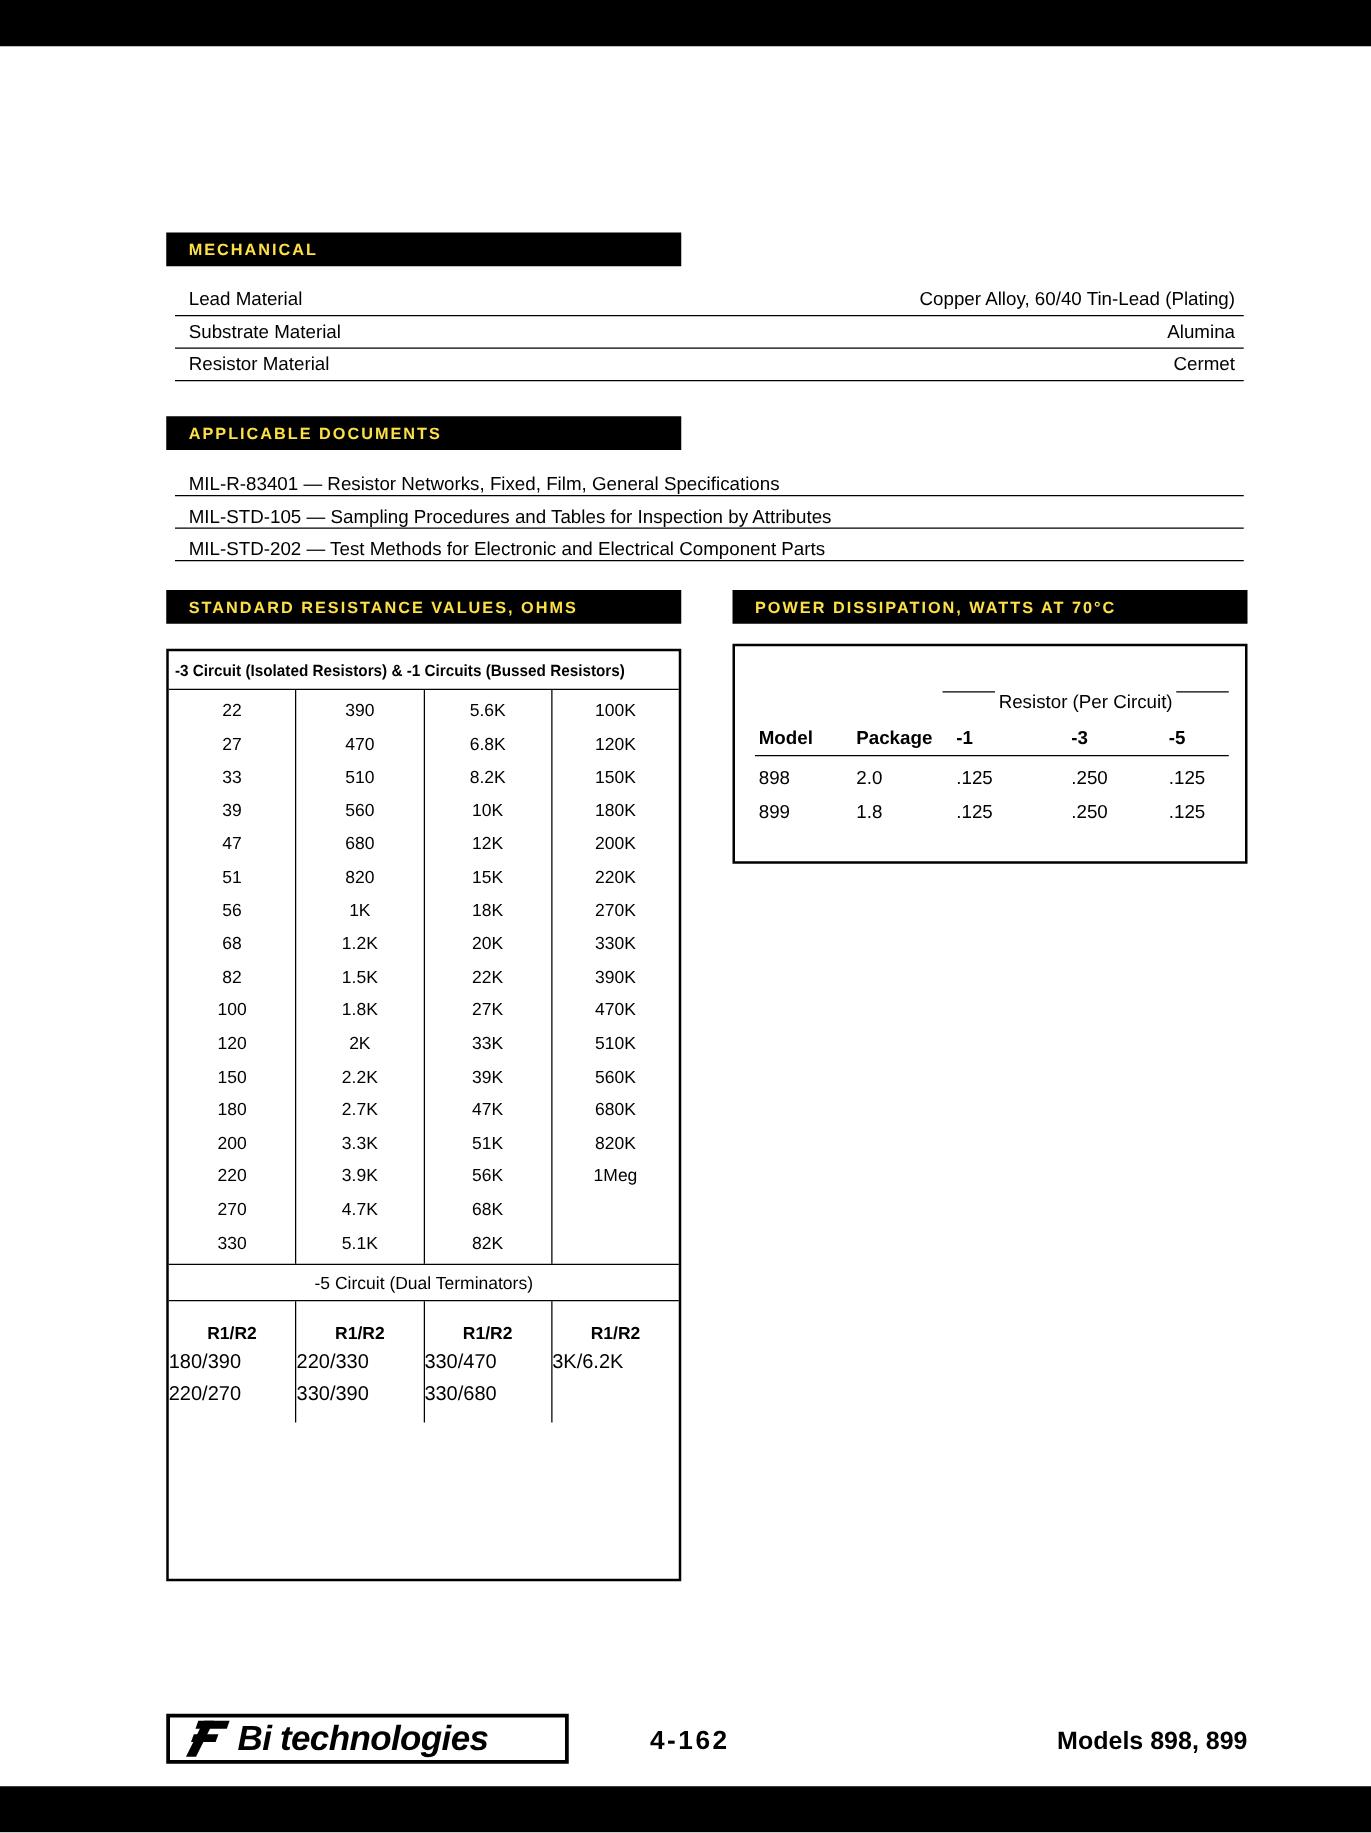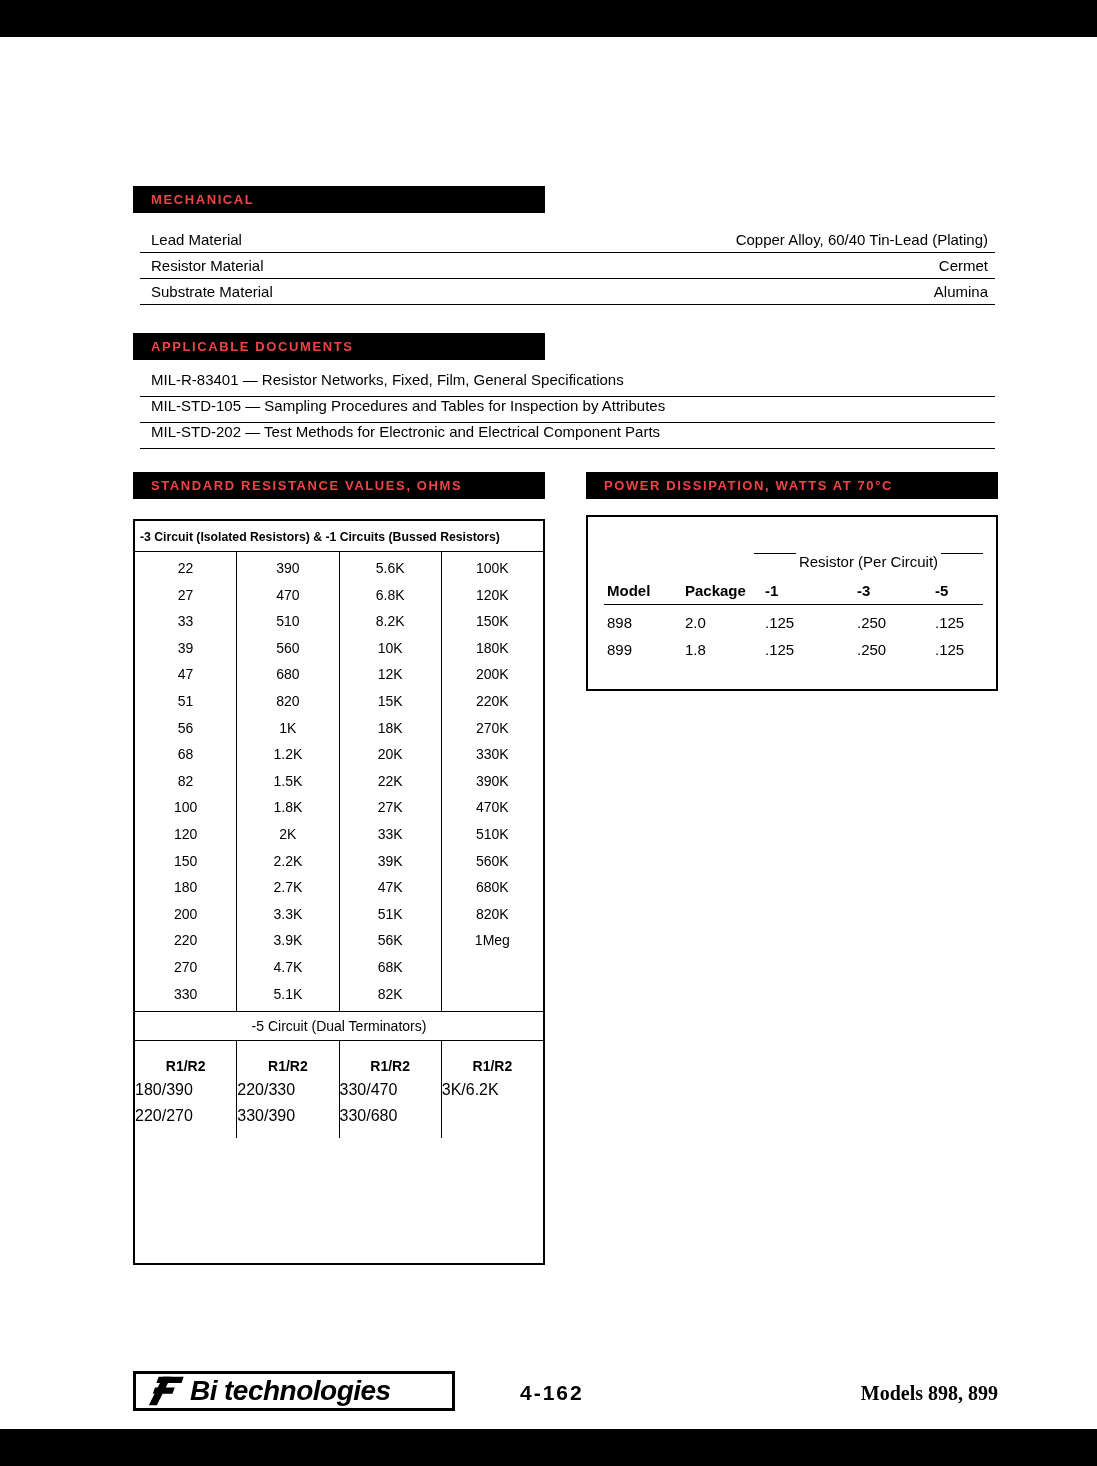--- a/index.html
+++ b/index.html
@@ -5,36 +5,36 @@
 <style>
   * { margin:0; padding:0; box-sizing:border-box; }
   html,body { background:#d9d9d9; }
   body { font-family:"Liberation Sans", sans-serif; color:#000; }
   .page { position:relative; width:1097px; height:1466px; background:#ffffff; overflow:hidden; margin:0 auto; }
 
   .bar { position:absolute; left:0; width:100%; background:#000; }
   .bar.top { top:0; height:37px; }
   .bar.bottom { top:1429px; height:37px; }
 
-  .sec-bar { position:absolute; width:412px; height:27px; background:#000; color:#ef4444;
+  .sec-bar { position:absolute; width:412px; height:27px; background:#000; color:#fde047;
              font-weight:bold; font-size:13px; letter-spacing:1.6px;
              display:flex; align-items:center; padding-left:18px; }
   .mech-bar { left:133px; top:186px; }
   .docs-bar { left:133px; top:333px; }
   .res-bar  { left:133px; top:472px; }
   .pow-bar  { left:586px; top:472px; }
 
   .mech-rows { position:absolute; left:140px; top:227px; width:855px; }
   .spec-row  { height:26px; border-bottom:1.5px solid #000; display:flex;
                justify-content:space-between; align-items:center;
                padding:0 7px 0 11px; font-size:15px; }
 
   .doc-rows { position:absolute; left:140px; top:371px; width:855px; }
   .doc-row  { height:26px; border-bottom:1.5px solid #000; display:flex;
-              align-items:flex-start; padding-left:11px; font-size:15px; }
+              align-items:flex-end; padding-left:11px; font-size:15px; }
 
   .res-table { position:absolute; left:133px; top:519px; width:412px; height:746px;
                border:2px solid #000; background:#fff; }
   .res-header { height:31px; border-bottom:1.5px solid #000; display:flex;
                 align-items:center; padding-left:5px; font-weight:bold; overflow:hidden; }
   .res-header span { display:inline-block; white-space:nowrap; font-size:13px;
                      transform:scaleX(.94); transform-origin:left center; }
   .res-grid { display:flex; height:459px; }
   .res-col  { flex:1; border-right:1.5px solid #000; padding-top:3px; }
   .res-col:last-child { border-right:none; }
@@ -64,44 +64,44 @@
 
   .footer { position:absolute; left:0; top:1371px; width:100%; height:48px; }
   .logo-box { position:absolute; left:133px; top:0; width:322px; height:40px;
               border:3px solid #000; display:flex; align-items:center; padding-left:7px; }
   .logo-mark { width:42px; height:34px; flex:0 0 auto; }
   .logo-text { font-style:italic; font-weight:bold; font-size:28px;
                letter-spacing:-0.5px; margin-left:5px; white-space:nowrap; }
   .logo-text .sp { margin-left:7px; }
   .page-num { position:absolute; left:520px; top:10px; font-weight:bold;
               font-size:21px; letter-spacing:2px; }
-  .models { position:absolute; right:99px; top:11px; font-weight:bold; font-size:20px;font-family:Liberation Serif, serif; }
+  .models { position:absolute; right:99px; top:11px; font-weight:bold; font-size:20px; }
 </style>
 </head>
 <body>
 
 <div class="page">
 
   <div class="bar top"></div>
 
   <div class="sec-bar mech-bar">
     <span>MECHANICAL</span>
   </div>
   <div class="mech-rows">
     <div class="spec-row">
       <span class="spec-label">Lead Material</span>
       <span class="spec-value">Copper Alloy, 60/40 Tin-Lead (Plating)</span>
     </div>
     <div class="spec-row">
+      <span class="spec-label">Substrate Material</span>
+      <span class="spec-value">Alumina</span>
+    </div>
+    <div class="spec-row">
       <span class="spec-label">Resistor Material</span>
       <span class="spec-value">Cermet</span>
-    </div>
-    <div class="spec-row">
-      <span class="spec-label">Substrate Material</span>
-      <span class="spec-value">Alumina</span>
     </div>
   </div>
 
   <div class="sec-bar docs-bar">
     <span>APPLICABLE DOCUMENTS</span>
   </div>
   <div class="doc-rows">
     <div class="doc-row">
       <span>MIL-R-83401 — Resistor Networks, Fixed, Film, General Specifications</span>
     </div>

